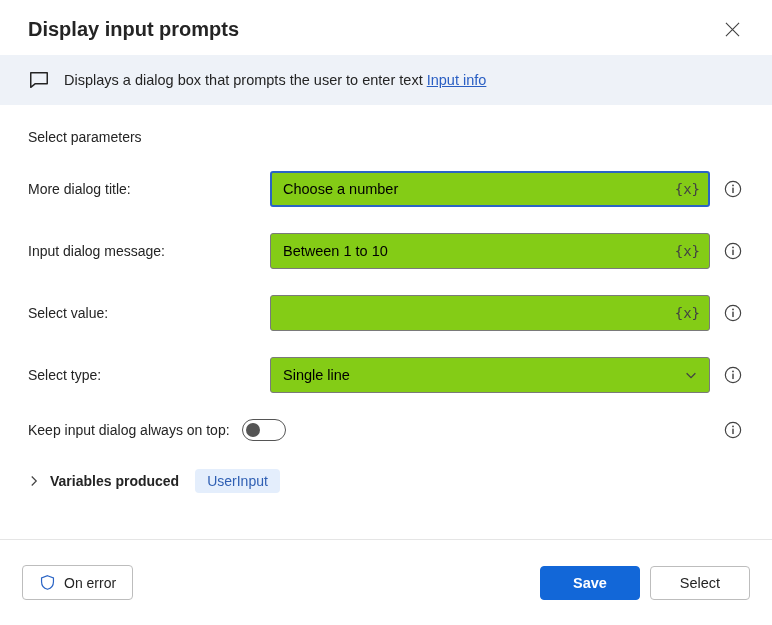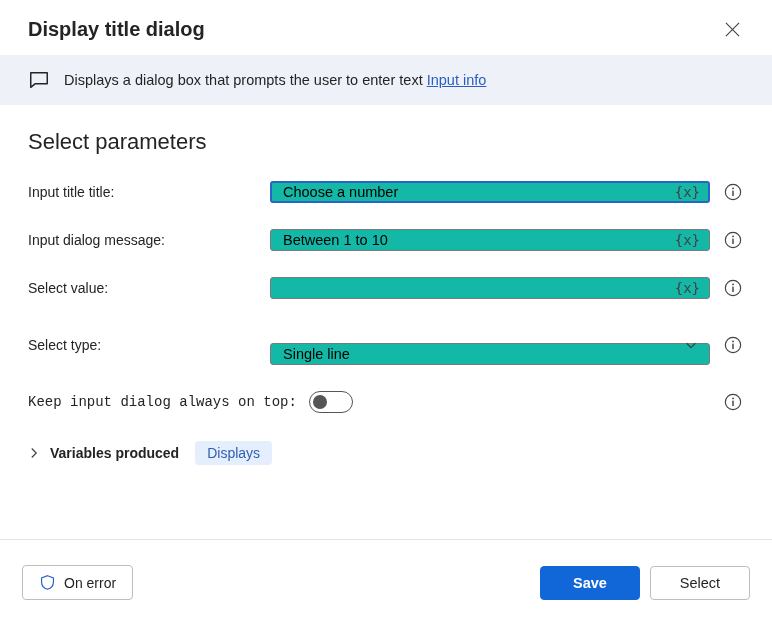--- a/index.html
+++ b/index.html
@@ -21,52 +21,52 @@
       padding: 14px 28px;
       display: flex;
       align-items: center;
       gap: 14px;
       font-size: 14.5px;
       color: #242424;
     }
     .info-banner svg { flex-shrink: 0; }
     .info-banner a { color: #295ec3; text-decoration: underline; }
     .body { padding: 24px 28px 10px 28px; flex: 1; overflow: auto; }
-    .section-title { font-size: 22px; font-weight: 400; color: #242424; margin-bottom: 26px; }
+    .section-title { font-size: 14px; font-weight: 400; color: #242424; margin-bottom: 26px; }
     .row { display: flex; align-items: center; margin-bottom: 26px; gap: 12px; }
-    .row.toggle-row { margin-top: 16px; margin-bottom: 28px; font-family: Liberation Mono, monospace; }
+    .row.toggle-row { margin-top: 16px; margin-bottom: 28px; }
     .label { width: 230px; font-size: 14px; color: #242424; }
     .field-wrap { flex: 1; position: relative; display: flex; align-items: center; }
     .text-input, .select-input {
       width: 100%;
-      height: 22px;
+      height: 36px;
       border: 1px solid #7a7a7a;
       border-radius: 3px;
       padding: 0 42px 0 12px;
       font-size: 14.5px;
       font-family: inherit;
-      background: #14b8a6;
+      background: #84cc16;
       outline: none;
     }
     .focused { border: 2px solid #2a64c5 !important; padding: 0 41px 0 11px !important; }
     .var-btn {
       position: absolute;
       right: 8px;
       top: 50%;
       transform: translateY(-50%);
       background: none;
       border: none;
       cursor: pointer;
       font-family: monospace;
       font-size: 14px;
       color: #424242;
       padding: 2px;
     }
     .info-btn { background: none; border: none; cursor: pointer; padding: 2px; display: flex; align-items: center; color: #424242; width: 22px; flex-shrink: 0; }
-    .select-input { appearance: none; cursor: pointer; margin-top: 18px; }
+    .select-input { appearance: none; cursor: pointer; }
     .chevron {
       position: absolute;
       right: 12px;
       top: 50%;
       transform: translateY(-50%);
       pointer-events: none;
       color: #424242;
     }
     .toggle {
       width: 44px; height: 22px;
@@ -115,40 +115,40 @@
       cursor: pointer; font-family: inherit;
     }
     .btn-primary { background: #1267d8; color: #fff; border: 1px solid #1267d8; font-weight: 600; margin-left: 29px; }
     .btn-secondary { background: #fff; color: #242424; border: 1px solid #bdbdbd; }
   </style>
 </head>
 <body>
 
 <div class="dialog">
   <div class="header">
-    <h1>Display title dialog</h1>
+    <h1>Display input prompts</h1>
     <button class="close-btn">
       <svg width="15" height="15" viewBox="0 0 16 16">
           <path d="M1 1 L15 15 M15 1 L1 15" stroke="currentColor" stroke-width="1.2" fill="none"></path>
         </svg>
     </button>
   </div>
 
   <div class="info-banner">
     <svg width="22" height="22" viewBox="0 0 24 24" fill="none">
         <path d="M3 4h18v12H8l-5 4V4z" stroke="#242424" stroke-width="1.6" stroke-linejoin="round"></path>
       </svg>
     <span><span>Displays a dialog box that prompts the user to enter text </span><a href="#">Input info</a></span>
   </div>
 
   <div class="body">
     <div class="section-title">Select parameters</div>
 
     <div class="row">
-      <div class="label">Input title title:</div>
+      <div class="label">More dialog title:</div>
       <div class="field-wrap">
         <input type="text" class="text-input focused" value="Choose a number" style="">
         <button class="var-btn">{x}</button>
       </div>
       <button class="info-btn">
         <svg width="18" height="18" viewBox="0 0 20 20">
             <circle cx="10" cy="10" r="8.5" stroke="currentColor" stroke-width="1.3" fill="none"></circle>
             <circle cx="10" cy="6" r="1" fill="currentColor"></circle>
             <rect x="9.2" y="8.5" width="1.6" height="6" fill="currentColor"></rect>
           </svg>
@@ -217,21 +217,21 @@
             <rect x="9.2" y="8.5" width="1.6" height="6" fill="currentColor"></rect>
           </svg>
       </button>
     </div>
 
     <div class="vars-row">
       <svg class="chev" width="12" height="12" viewBox="0 0 16 16">
           <path d="M5 2l6 6-6 6" stroke="currentColor" stroke-width="1.6" fill="none"></path>
         </svg>
       <span class="vars-label">Variables produced</span>
-      <span class="badge">Displays</span>
+      <span class="badge">UserInput</span>
     </div>
   </div>
 
   <div class="footer">
     <button class="on-error-btn">
       <svg width="17" height="17" viewBox="0 0 20 20">
           <path d="M10 2l7 2.5V9c0 5-3.5 8-7 9-3.5-1-7-4-7-9V4.5L10 2z" stroke="#2a64c5" stroke-width="1.4" fill="none"></path>
         </svg>
       <span>On error</span>
     </button>

